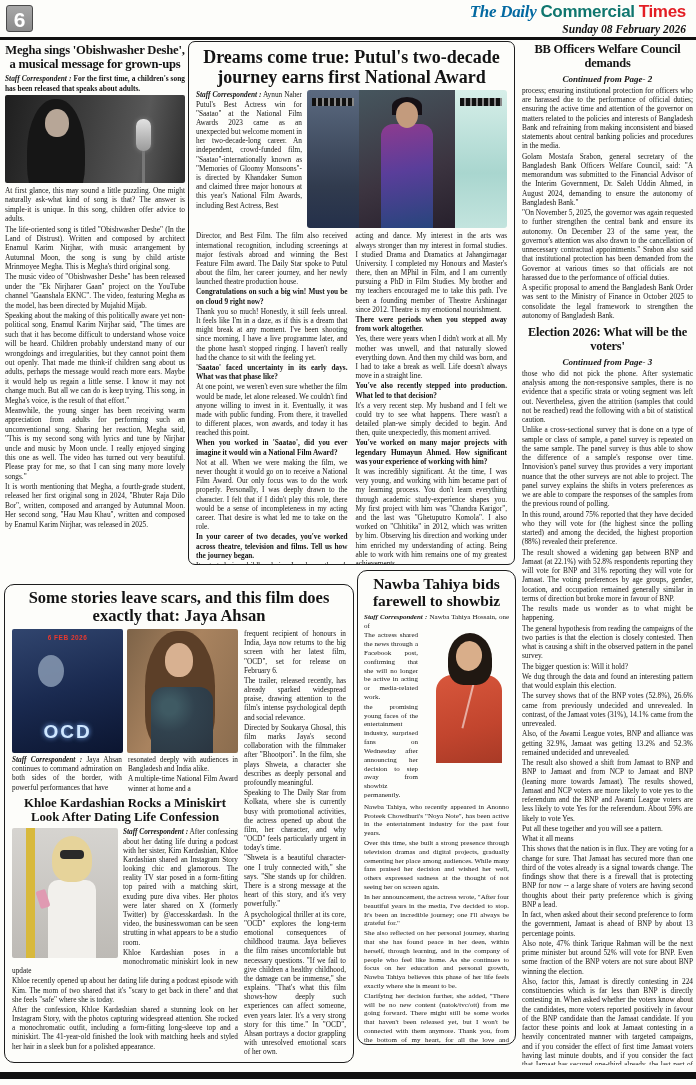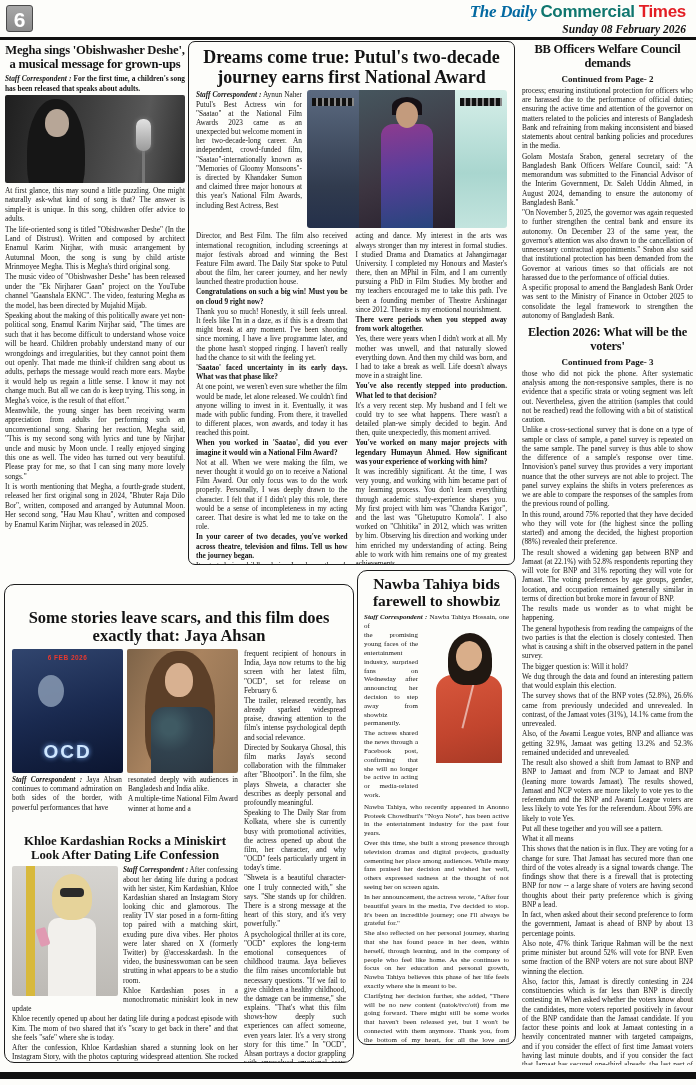--- a/index.html
+++ b/index.html
@@ -24,21 +24,21 @@
   .mast-date  { font-size:11.5px; font-weight:bold; font-style:italic; margin-top:1px; }
   .header-rule { position:absolute; left:0; top:37px; width:696px; height:3px; background:#111; }
   .bottom-bar  { position:absolute; left:0; top:1072px; width:696px; height:7px; background:#111; }
 
   
   .para { font-size:7.4px; line-height:1.27; text-align:justify; margin-bottom:1px; }
   .byline { font-weight:bold; font-style:italic; }
   .q { font-weight:bold; }
   .lead { font-weight:bold; }
   h2.head { text-align:center; font-weight:bold; line-height:1.12; margin-bottom:3px; }
-  .cont { text-align:center; font-weight:bold; font-size:9px; margin-bottom:2px; }
+  .cont { text-align:center; font-weight:bold; font-style:italic; font-size:9px; margin-bottom:2px; }
 
   
   .megha { position:absolute; left:5px; top:43px; width:180px; height:516px; overflow:hidden; }
   .megha h2.head { font-size:12.6px; letter-spacing:-0.2px; }
   .megha-photo {
     position:relative; height:88px; margin:2px 0 3px 0; overflow:hidden; border-radius:2px;
     background:linear-gradient(100deg,#1f1f1f 0%,#3f3f3f 45%,#585858 75%,#2d2d2d 100%);
   }
   .megha-girl-hair { position:absolute; left:22px; top:4px; width:58px; height:110px; background:#161616; border-radius:48% 48% 40% 40%; }
   .megha-girl-face { position:absolute; left:40px; top:14px; width:24px; height:28px; background:#b7a697; border-radius:50% 50% 46% 46%; }
@@ -68,21 +68,21 @@
   .rightcol { position:absolute; left:522px; top:43px; width:171px; height:1022px; overflow:hidden; }
   .rightcol h2.head { font-size:12.4px; letter-spacing:-0.2px; }
   .rightcol .para { font-size:7.35px; line-height:1.26; }
   .election-sec { margin-top:6px; }
 
   .jaya {
     position:absolute; left:4px; top:584px; width:350px; height:479px;
     border:1.5px solid #1d1d1d; border-radius:10px; padding:4px 7px; overflow:hidden;
     background:#fdfdfa;
   }
-  .jaya h2.head { font-size:16.5px;margin-top:20px; }
+  .jaya h2.head { font-size:16.5px; }
   .jaya .para { font-size:7.3px; line-height:1.26; }
   .jaya-flex { display:flex; gap:6px; height:430px; }
   .jaya-left { width:226px; flex:none; overflow:hidden; }
   .jaya-right { flex:1; overflow:hidden; }
   .jaya-photos { display:flex; gap:4px; height:124px; margin-bottom:2px; }
   .ocd-poster {
     flex:1; position:relative; border-radius:2px; overflow:hidden;
     background:linear-gradient(165deg,#31456e 0%,#1a2a50 50%,#0b1530 100%);
   }
   .ocd-date { position:absolute; top:5px; left:0; width:100%; text-align:center; color:#e8392f; font:bold 6.5px "Liberation Sans", sans-serif; letter-spacing:.5px; }
@@ -303,22 +303,22 @@
   </section>
 
   <section class="nawba">
     <h2 class="head">Nawba Tahiya bids farewell to showbiz</h2>
     <p class="para">
       <span class="byline">Staff Correspondent :</span>
       <span>Nawba Tahiya Hossain, one of</span>
     </p>
     <div class="nawba-top">
       <div class="nawba-intro">
+        <p class="para">The actress shared the news through a Facebook post, confirming that she will no longer be active in acting or media-related work.</p>
         <p class="para">the promising young faces of the entertainment industry, surprised fans on Wednesday after announcing her decision to step away from showbiz permanently.</p>
-        <p class="para">The actress shared the news through a Facebook post, confirming that she will no longer be active in acting or media-related work.</p>
       </div>
       <div class="nawba-photo">
         <div class="nawba-dress"></div>
         <div class="nawba-vline"></div>
         <div class="nawba-hair"></div>
         <div class="nawba-face"></div>
       </div>
     </div>
     <p class="para">Nawba Tahiya, who recently appeared in Anonno Proteek Chowdhuri's "Noya Note", has been active in the entertainment industry for the past four years.</p>
     <p class="para">Over this time, she built a strong presence through television dramas and digital projects, gradually cementing her place among audiences. While many fans praised her decision and wished her well, others expressed sadness at the thought of not seeing her on screen again.</p>

